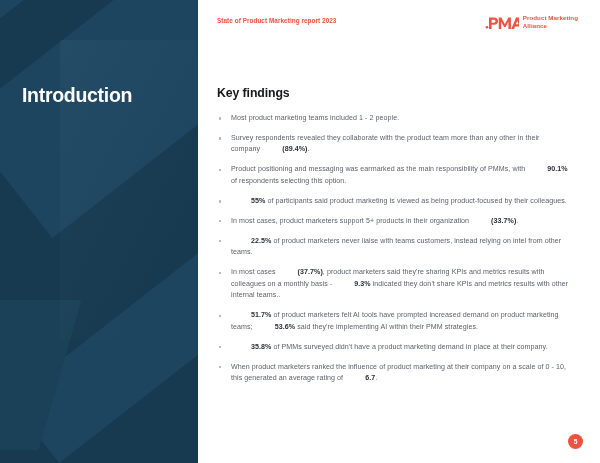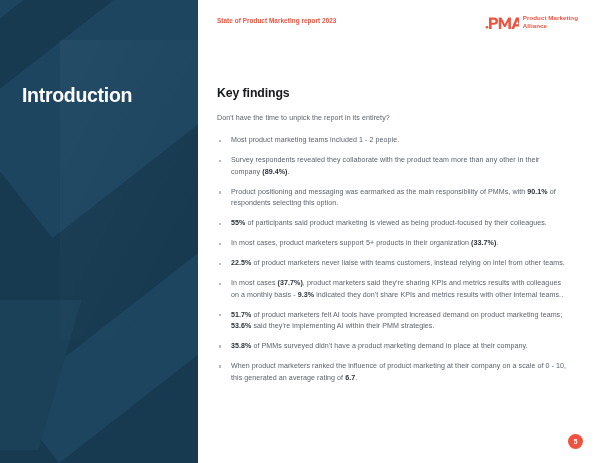--- a/index.html
+++ b/index.html
@@ -186,20 +186,21 @@
     position: absolute;
     left: 2px;
     top: 4.2px;
     width: 2.4px;
     height: 2.4px;
     background: #b9bcc2;
   }
   .bullet b {
     color: #2b2f36;
     font-weight: bold;
+    margin-left: 20px;
   }
 
   
   .page-badge {
     position: absolute;
     right: 17px;
     bottom: 14px;
     width: 15px;
     height: 15px;
     border-radius: 50%;
@@ -241,21 +242,20 @@
         </svg>
         <div class="logo-words">
           <div>Product Marketing</div>
           <div>Alliance</div>
         </div>
       </div>
     </div>
 
     <div class="body-wrap">
       <div class="key-findings">Key findings</div>
-      <p class="para lead">Don't have the time to unpick the report in its entirety?</p>
       <ul class="bullets" id="findings-list">
           <li class="bullet"><span class="bullet-dot"></span><span>Most product marketing teams included 1 - 2 people.</span></li>
           <li class="bullet"><span class="bullet-dot"></span><span>Survey respondents revealed they collaborate with the product team more than any other in their company </span><b>(89.4%)</b><span>.</span></li>
           <li class="bullet"><span class="bullet-dot"></span><span>Product positioning and messaging was earmarked as the main responsibility of PMMs, with </span><b>90.1%</b><span> of respondents selecting this option.</span></li>
           <li class="bullet"><span class="bullet-dot"></span><b>55%</b><span> of participants said product marketing is viewed as being product-focused by their colleagues.</span></li>
           <li class="bullet"><span class="bullet-dot"></span><span>In most cases, product marketers support 5+ products in their organization </span><b>(33.7%)</b><span>.</span></li>
           <li class="bullet"><span class="bullet-dot"></span><b>22.5%</b><span> of product marketers never liaise with teams customers, instead relying on intel from other teams.</span></li>
           <li class="bullet"><span class="bullet-dot"></span><span>In most cases </span><b>(37.7%)</b><span>, product marketers said they're sharing KPIs and metrics results with colleagues on a monthly basis - </span><b>9.3%</b><span> indicated they don't share KPIs and metrics results with other internal teams..</span></li>
           <li class="bullet"><span class="bullet-dot"></span><b>51.7%</b><span> of product marketers felt AI tools have prompted increased demand on product marketing teams; </span><b>53.6%</b><span> said they're implementing AI within their PMM strategies.</span></li>
           <li class="bullet"><span class="bullet-dot"></span><b>35.8%</b><span> of PMMs surveyed didn't have a product marketing demand in place at their company.</span></li>

